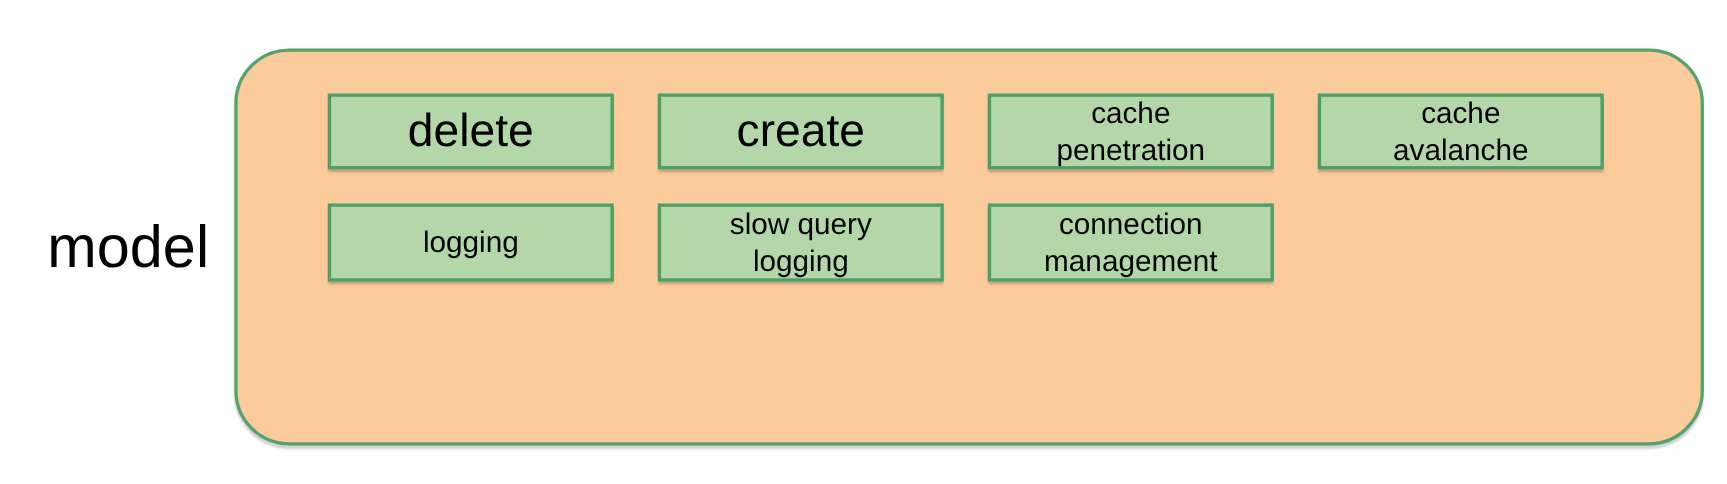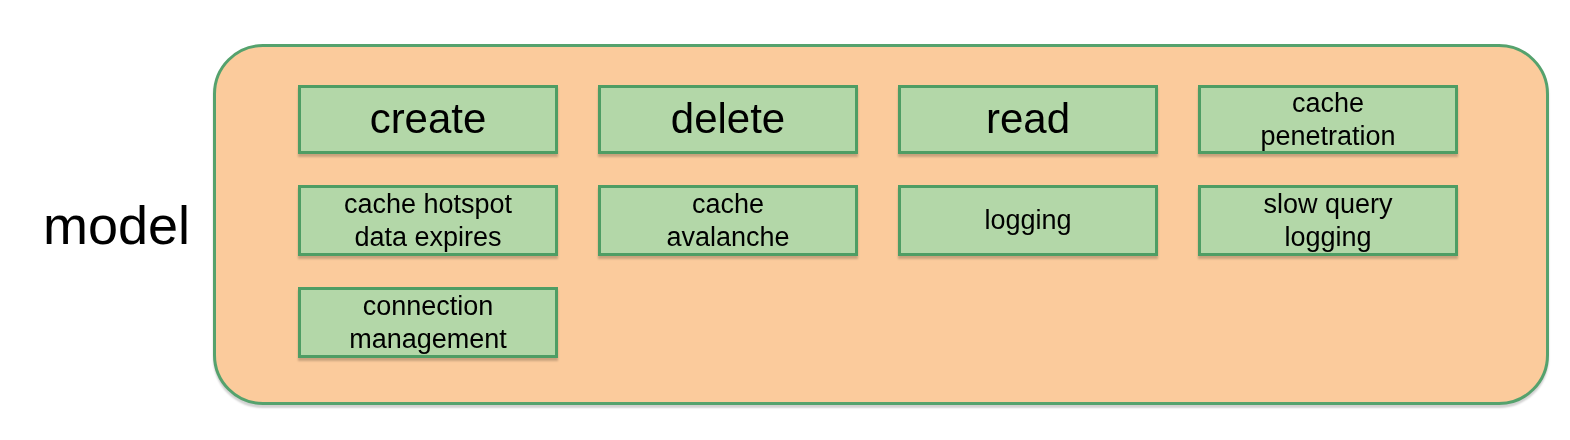--- a/index.html
+++ b/index.html
@@ -64,28 +64,25 @@
 </style>
 </head>
 <body>
 
 <div class="canvas">
 
   <div class="model-label">model</div>
 
   <div class="container">
 
+    <div class="cell header">delete</div>
     <div class="cell header">create</div>
-    <div class="cell header">delete</div>
-    <div class="cell header">read</div>
 
     <div class="cell">cache
 penetration</div>
-    <div class="cell">cache hotspot
-data expires</div>
     <div class="cell">cache
 avalanche</div>
 
     <div class="cell">logging</div>
     <div class="cell">slow query
 logging</div>
     <div class="cell">connection
 management</div>
 
   </div>

